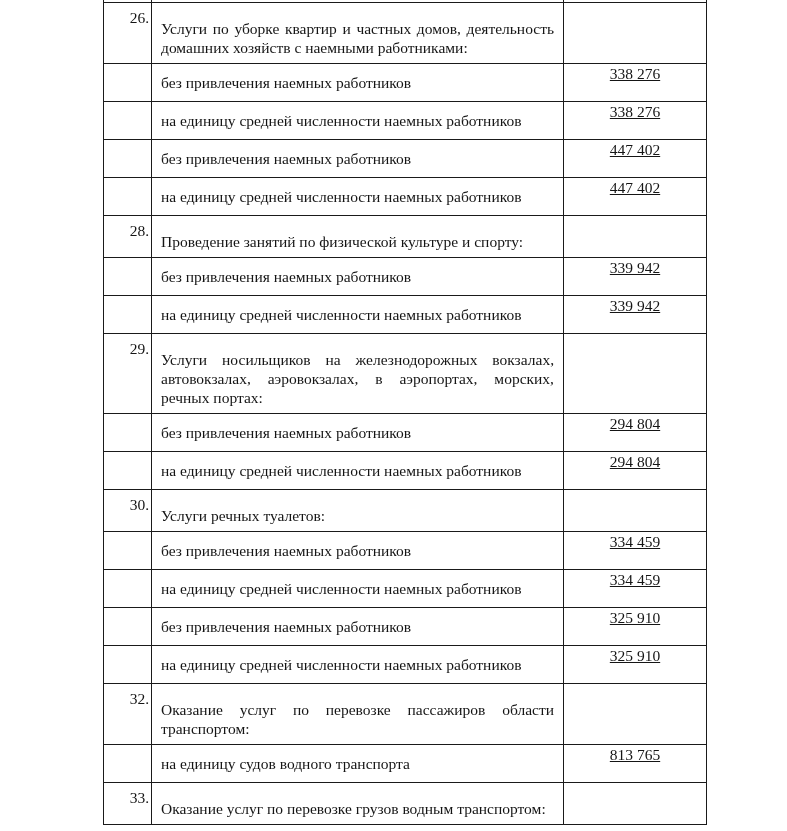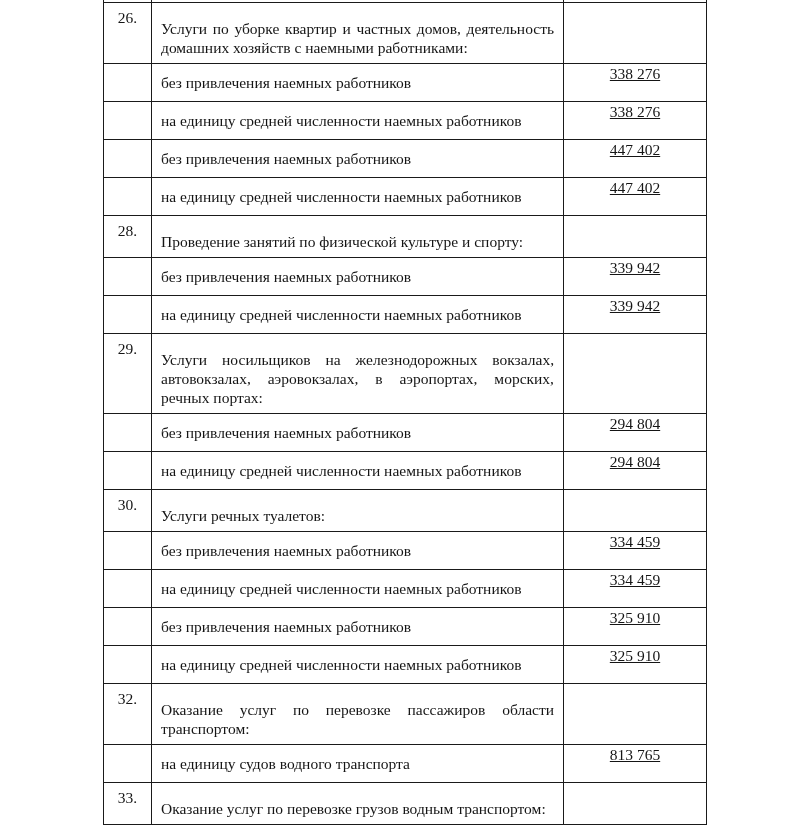--- a/index.html
+++ b/index.html
@@ -26,21 +26,21 @@
     width: 603px;
     font-size: 15.5px;
     line-height: 19px;
   }
   table.services td {
     border: 1px solid #1a1a1a;
     vertical-align: top;
     overflow: hidden;
   }
   td.num {
-    text-align: center;
+    text-align: right;
     padding: 5px 2px 0 2px;
   }
   td.desc {
     padding: 16px 9px 6px 9px;
   }
   td.val {
     text-align: center;
     vertical-align: middle;
     padding: 0 4px;
     text-decoration: underline;

